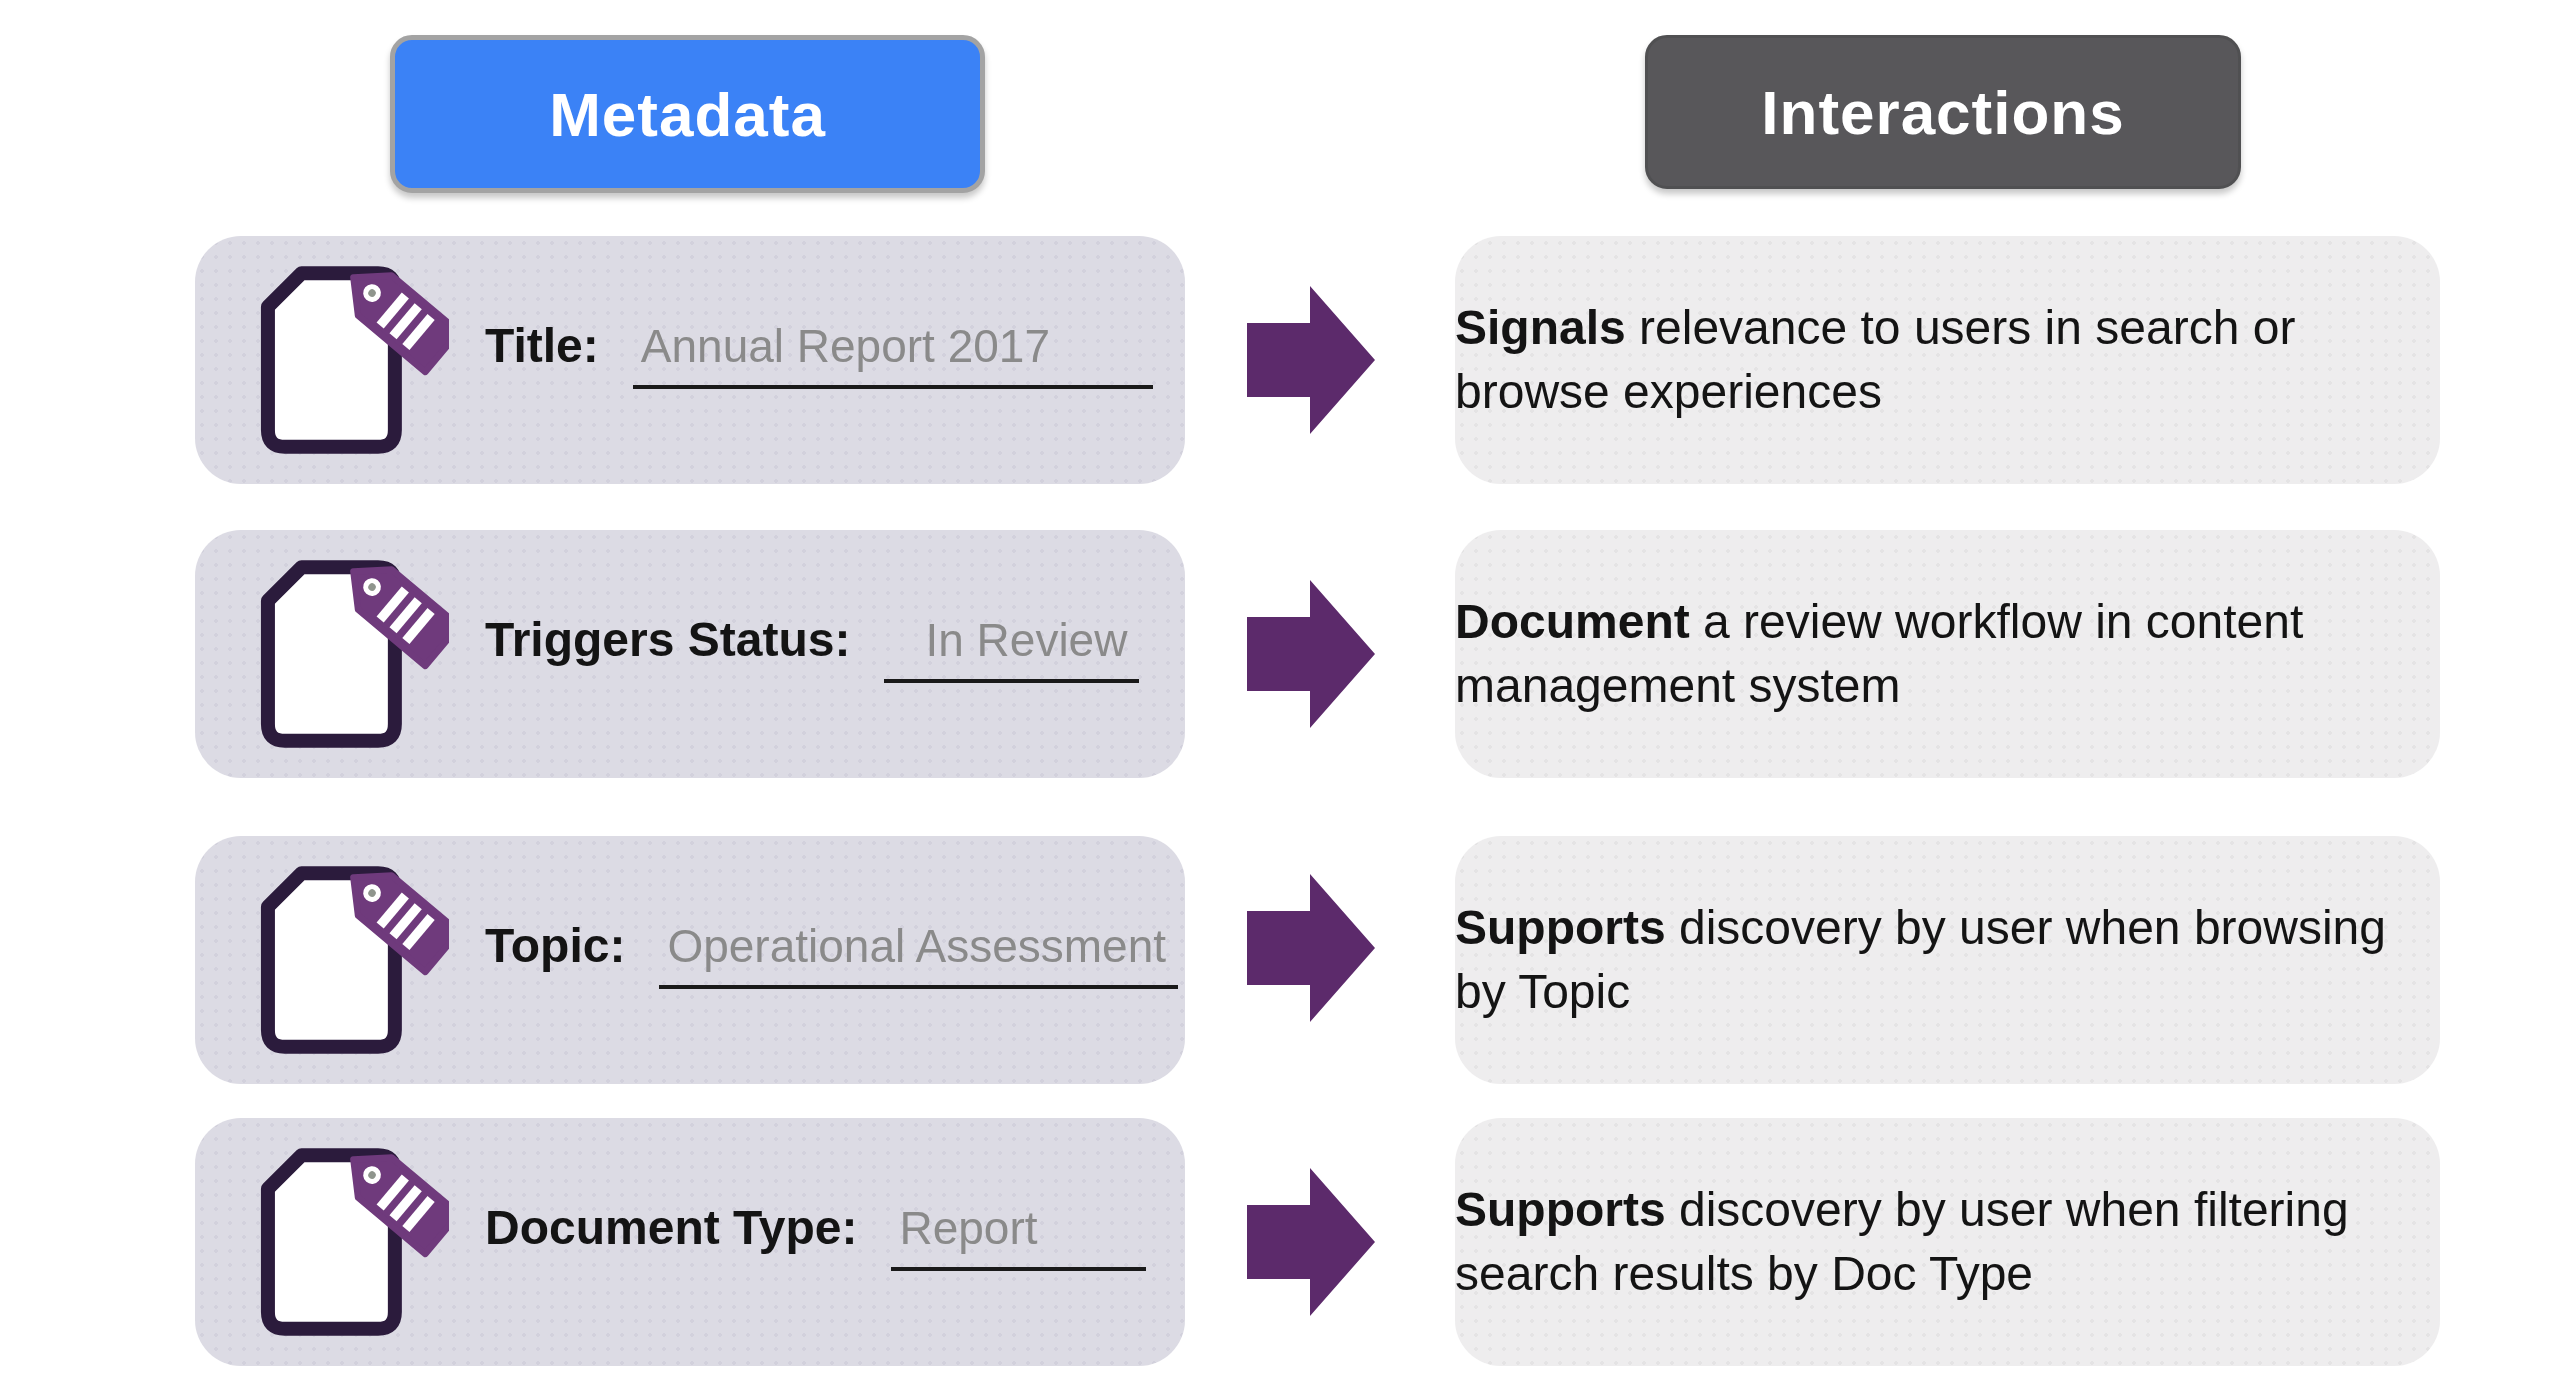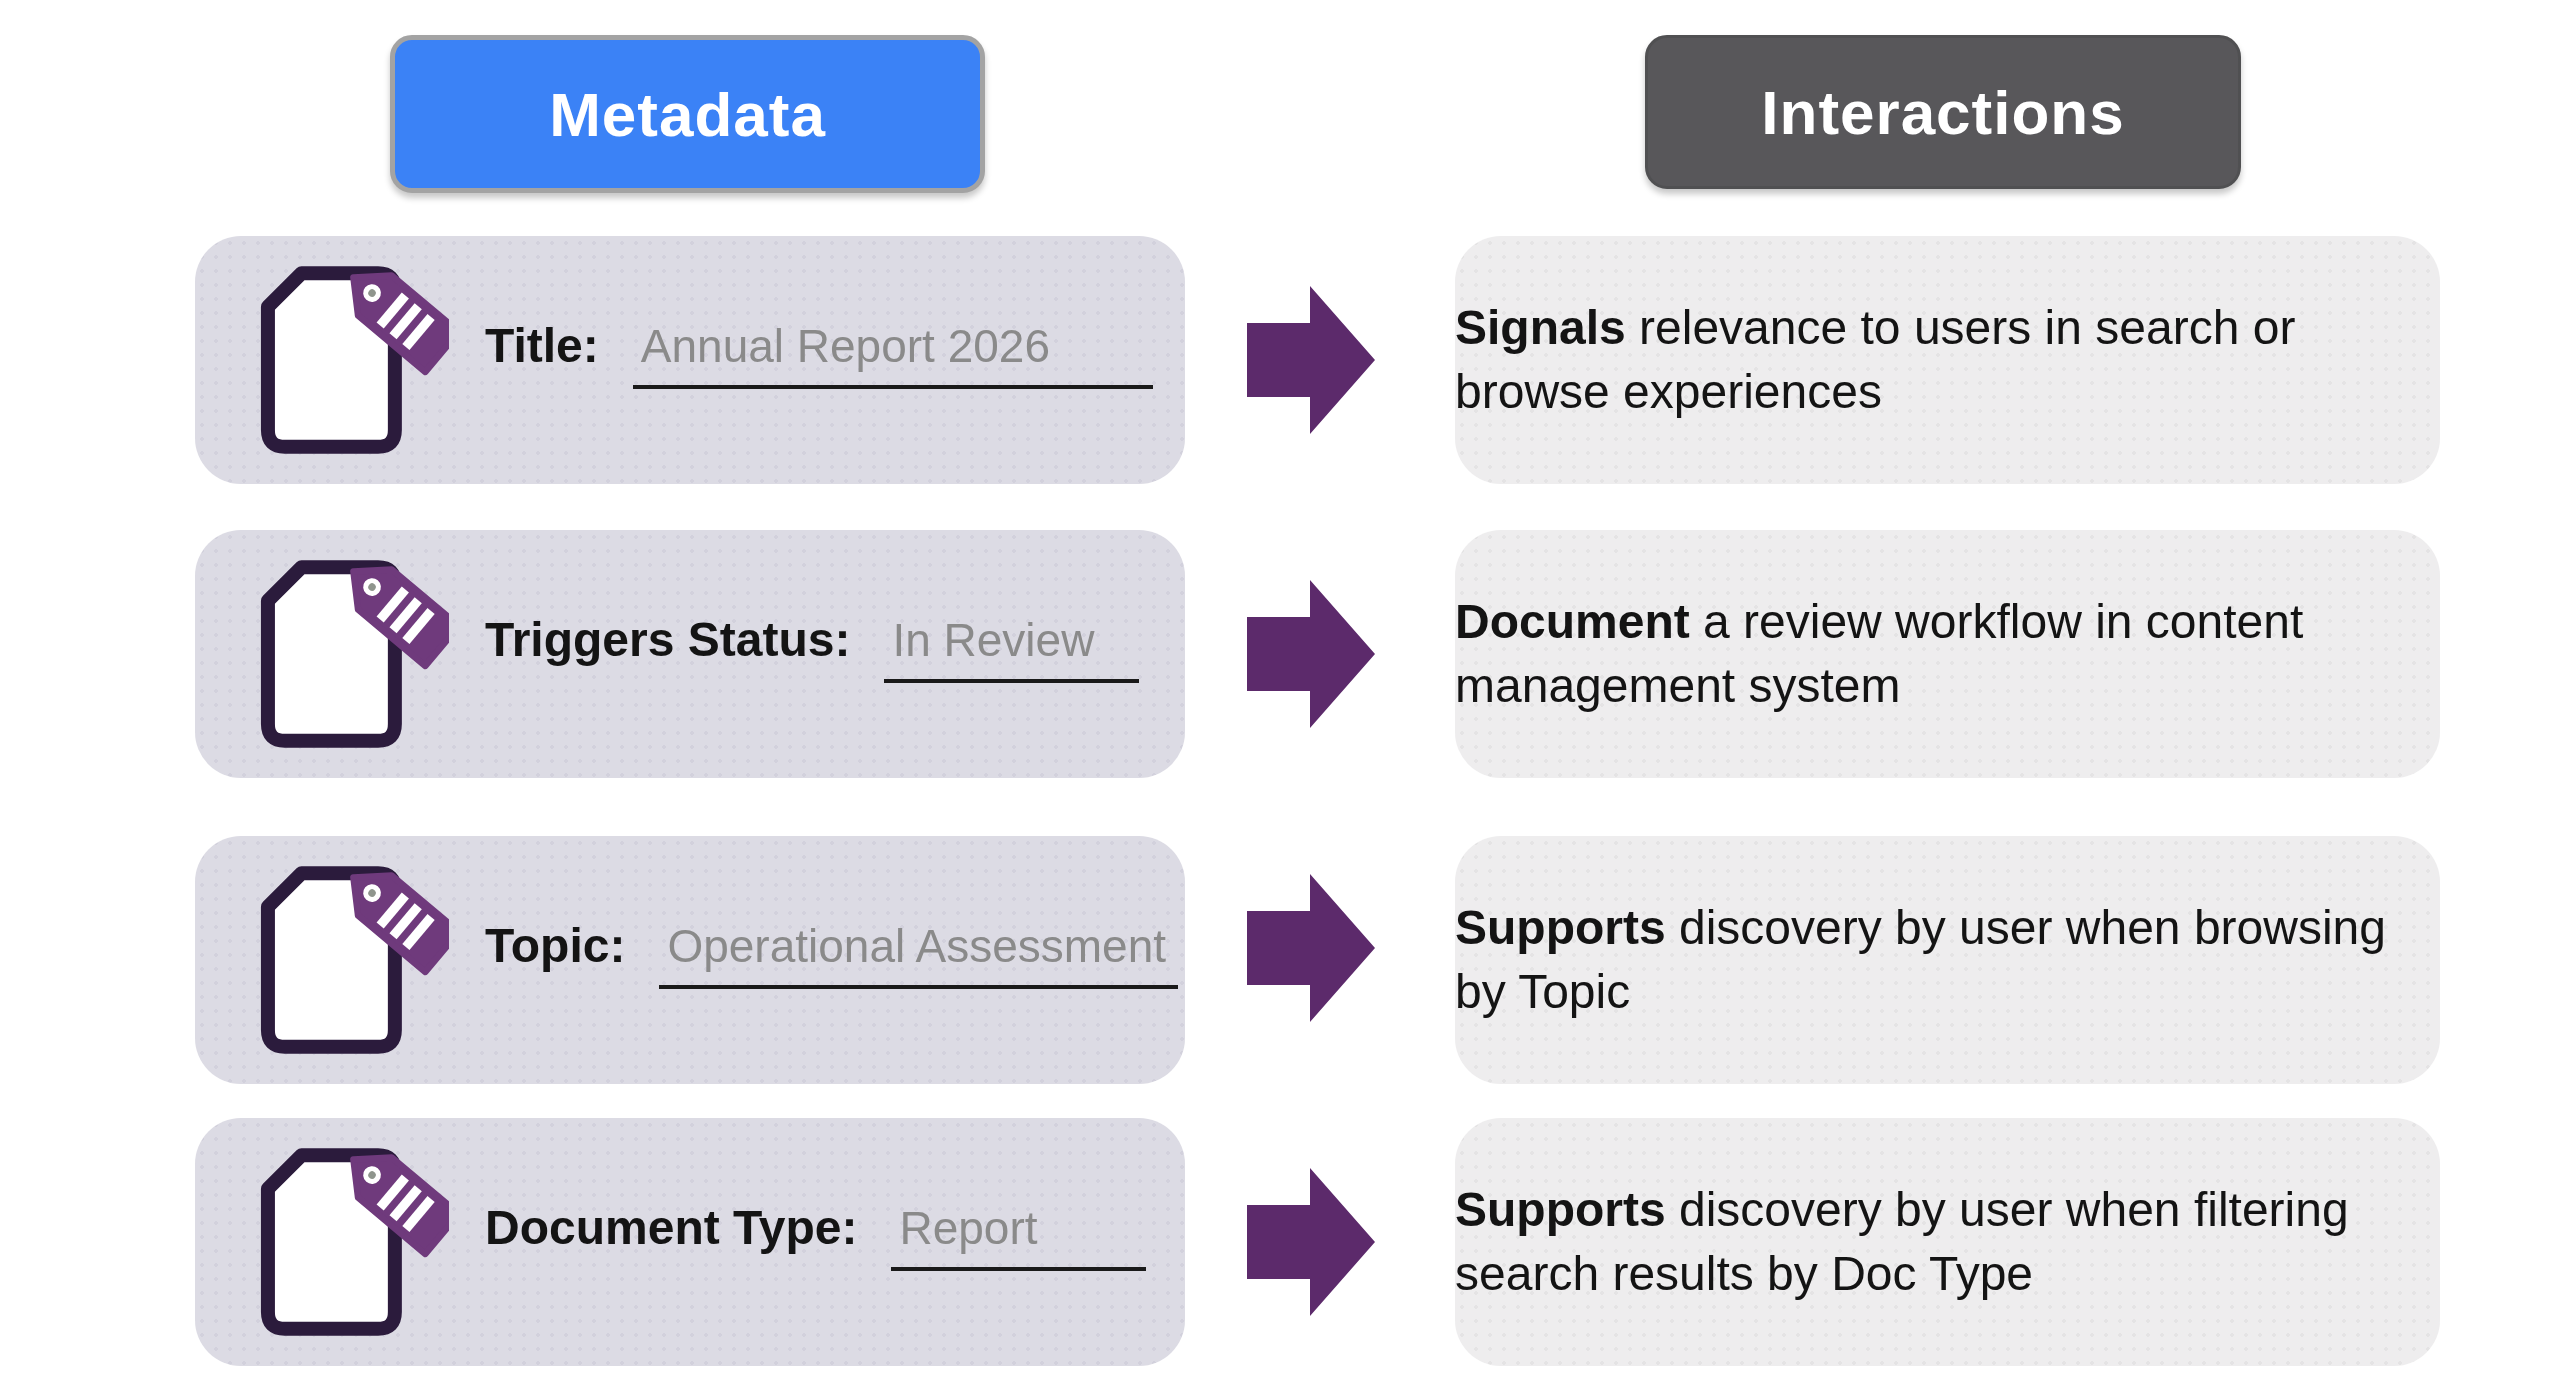--- a/index.html
+++ b/index.html
@@ -28,21 +28,21 @@
               padding-right:30px;box-sizing:border-box;}
   .r0{top:236px}.r1{top:530px}.r2{top:836px}.r3{top:1118px}
 
   .doc-icon{position:absolute;left:58px;top:26px;width:196px;height:196px;}
 
   .field{margin-left:290px;display:flex;align-items:baseline;gap:34px;margin-top:-14px;}
   .field .label{font-weight:bold;color:#141414;font-size:48px;white-space:nowrap;}
   .field .value{color:#8a8a8a;font-size:46px;white-space:nowrap;
                 border-bottom:4px solid #1a1a1a;padding:0 12px 12px 8px;display:inline-block;}
   .row-title    .value{min-width:500px;}
-  .row-lifecycle .value{min-width:235px;}
+  .row-lifecycle .value{min-width:235px;text-align:right;}
   .row-topic    .value{min-width:455px;}
   .row-doctype  .value{min-width:235px;}
 
   .interaction-text{font-size:48px;color:#141414;line-height:1.33;margin:0;}
   .interaction-text b{font-weight:bold;}
 
   .arrow{position:absolute;left:1247px;width:128px;height:148px;}
   .a0{top:286px}.a1{top:580px}.a2{top:874px}.a3{top:1168px}
 </style>
 </head>
@@ -73,21 +73,21 @@
   <div class="pill pill-interactions">
     <span>Interactions</span>
   </div>
 
   <div class="left-card r0 row-title">
     <svg class="doc-icon" viewBox="0 0 210 210">
         <use href="#doc-tag"></use>
       </svg>
     <div class="field">
       <span class="label">Title:</span>
-      <span class="value">Annual Report 2026</span>
+      <span class="value">Annual Report 2017</span>
     </div>
   </div>
   <svg class="arrow a0" viewBox="0 0 128 148">
       <use href="#arrow-right"></use>
     </svg>
   <div class="right-card r0">
     <p class="interaction-text"><b>Signals</b><span> relevance to users in search or browse experiences</span></p>
   </div>
 
   <div class="left-card r1 row-lifecycle">

